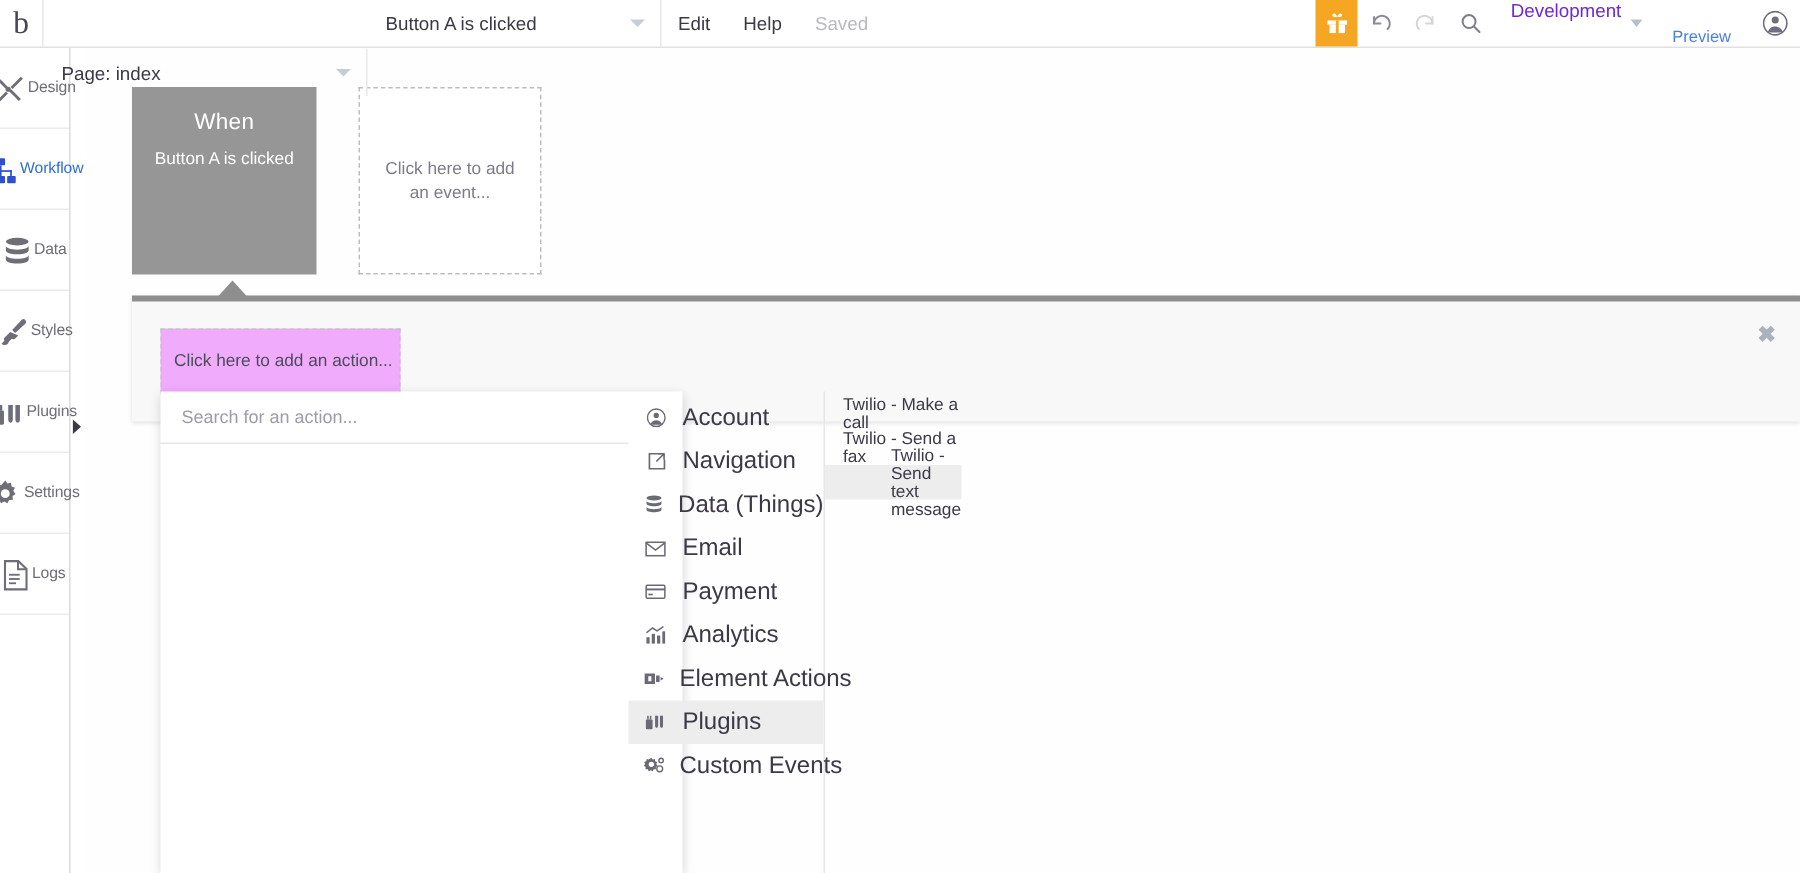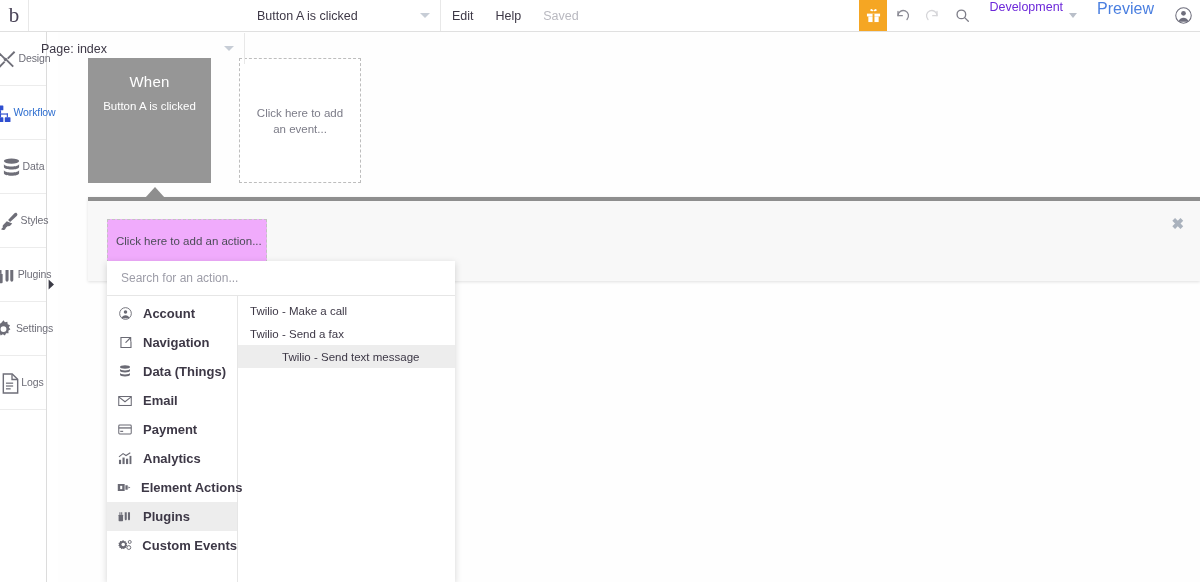--- a/index.html
+++ b/index.html
@@ -76,22 +76,22 @@
     height: 31px; cursor: pointer;
   }
   .tb-env .caret {
     position: absolute; right: 8px; top: 13px;
     width: 0; height: 0;
     border-left: 4px solid transparent;
     border-right: 4px solid transparent;
     border-top: 5px solid #b9bfc9;
   }
   .tb-preview {
-    display: flex; align-items: flex-start; padding: 0 12px;
-    font-size: 16px; color: #4a7fe0; cursor: pointer; height: 31px;
+    display: flex; align-items: flex-end; padding: 0 12px;
+    font-size: 11px; color: #4a7fe0; cursor: pointer; height: 31px;
   }
   .tb-avatar {
     width: 34px; height: 31px;
     display: flex; align-items: center; justify-content: center;
     cursor: pointer;
   }
 
   
   .sidebar {
     position: absolute; top: 32px; left: 0;
@@ -193,21 +193,21 @@
     cursor: pointer;
   }
 
   
   .dropdown {
     position: absolute; left: 107px; top: 261px;
     width: 348px; height: 321px;
     background: #ffffff;
     box-shadow: 0 2px 7px rgba(0,0,0,.17);
     z-index: 60;
-    display: flex; flex-direction: column;
+    display: flex; flex-direction: row;
   }
   .dd-search {
     height: 35px; border-bottom: 1px solid #e6e6e6;
     display: flex; align-items: center; padding-left: 12px;
     flex: 0 0 auto;
   }
   .dd-search input {
     border: none; outline: none;
     font-family: "Liberation Sans", sans-serif;
     font-size: 12px; color: #3d3846;
@@ -222,21 +222,21 @@
   }
   .dd-cat {
     height: 29px; display: flex; align-items: center;
     padding-left: 10px; gap: 10px; cursor: pointer;
   }
   .dd-cat.sel { background: #ededed; }
   .dd-cat .ci {
     width: 16px; display: flex; align-items: center; justify-content: center;
     color: #6a6a74;
   }
-  .dd-cat .cl { font-size: 13px; color: #3d3846; white-space: nowrap; font-weight: bold; }
+  .dd-cat .cl { font-size: 16px; color: #3d3846; white-space: nowrap; }
 
   .dd-items { flex: 1; padding-top: 3px; }
   .dd-item {
     height: 23px; display: flex; align-items: center;
     padding-left: 12px; font-size: 11.5px; color: #3d3846;
     cursor: pointer;
   }
   .dd-item.sel { background: #ededed; padding-left: 44px; }
 
   svg { display: block; }

